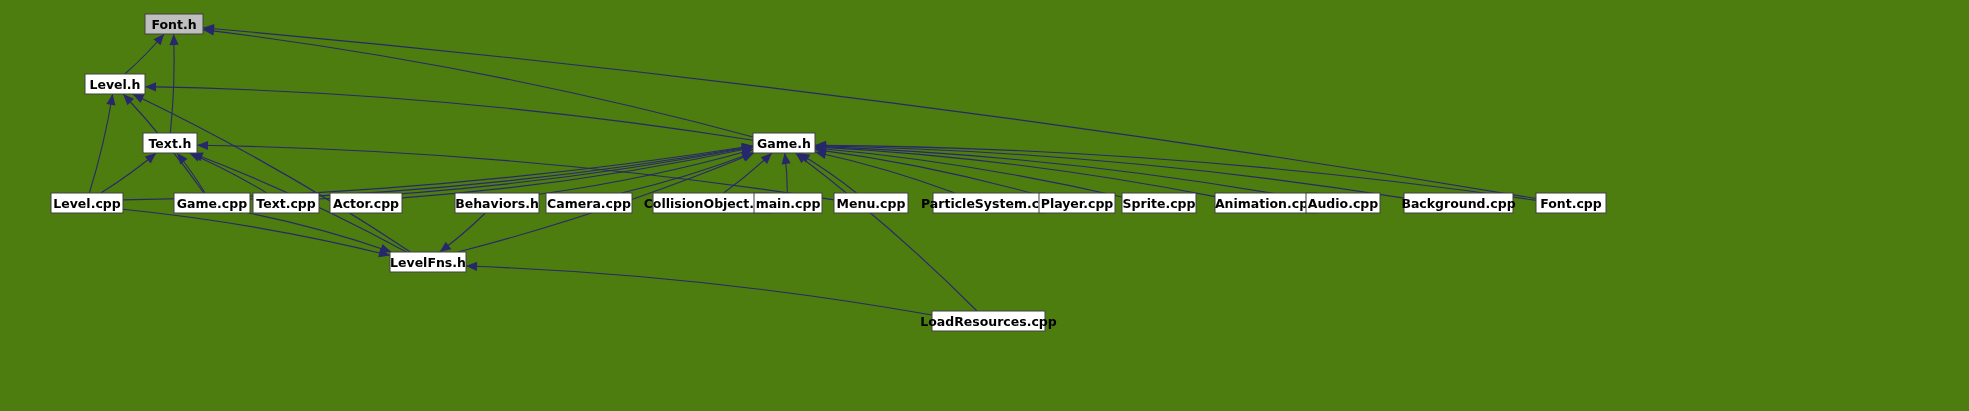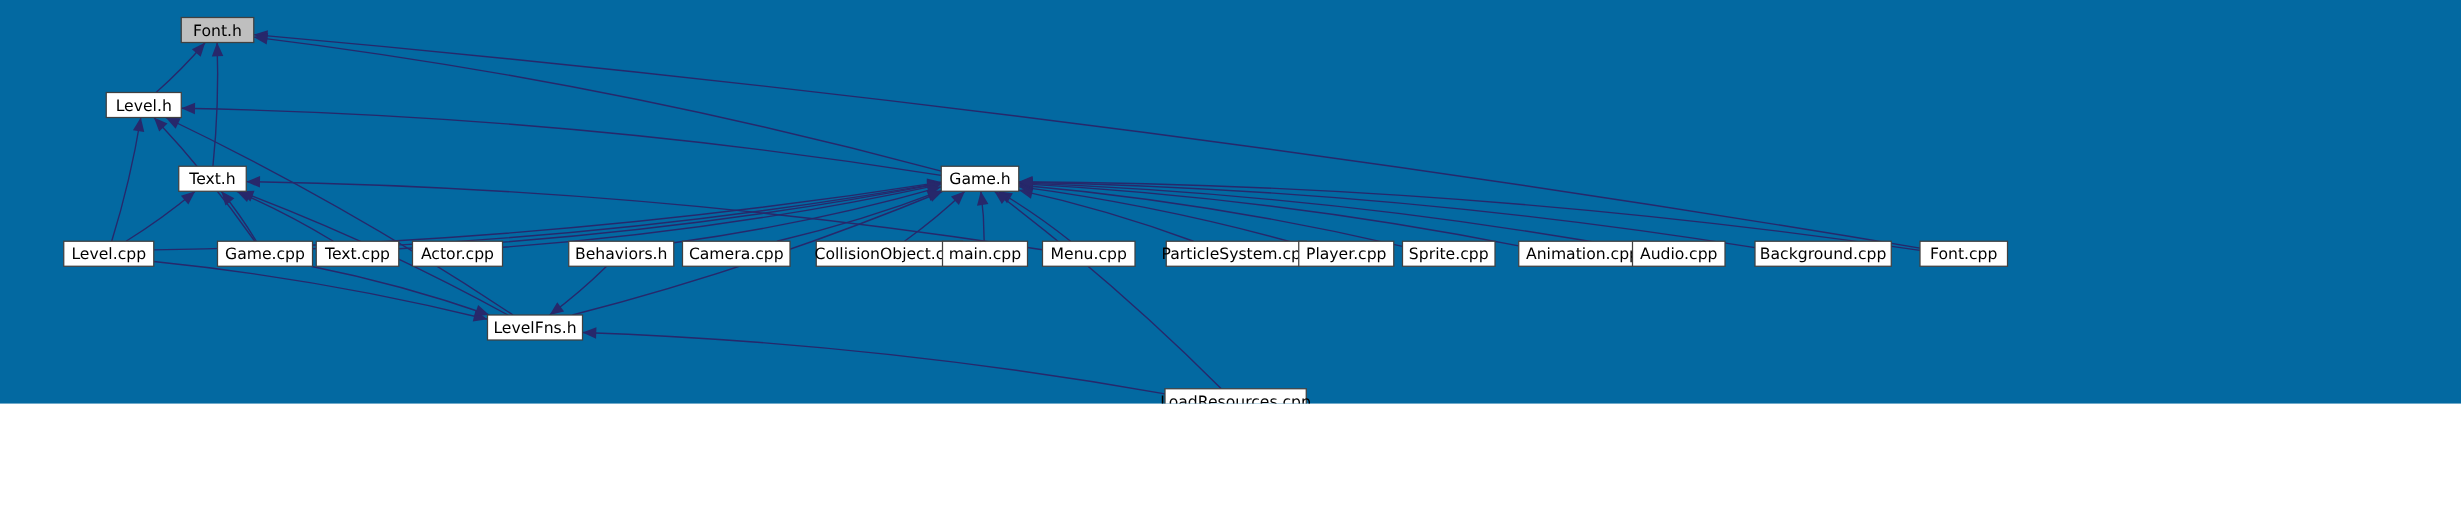--- a/index.html
+++ b/index.html
@@ -1,17 +1,17 @@
 <!DOCTYPE html>
 <html><head>
 <meta charset="utf-8">
 <style>
   html,body{margin:0;padding:0;background:#ffffff;}
   body{font-family:"DejaVu Sans","Liberation Sans",sans-serif;}
-  #graph-wrap{position:relative;width:1969px;height:323px;background:#0369a1;overflow:hidden;}
+  #graph-wrap{position:relative;width:1969px;height:411px;background:#4d7c0f;overflow:hidden;font-weight:bold;}
   svg{display:block;}
   .node-rect{stroke:#404040;stroke-width:1px;}
   .node-rect.plain{fill:#ffffff;}
   .node-rect.highlight{fill:#bfbfbf;}
   .node-label{font-family:"DejaVu Sans","Liberation Sans",sans-serif;font-size:12.5px;fill:#000000;text-anchor:middle;dominant-baseline:middle;}
   .edge{fill:none;stroke:#27286b;stroke-width:1.1px;}
   .arrowhead{fill:#27286b;stroke:none;}
 </style>
 </head>
 <body>

